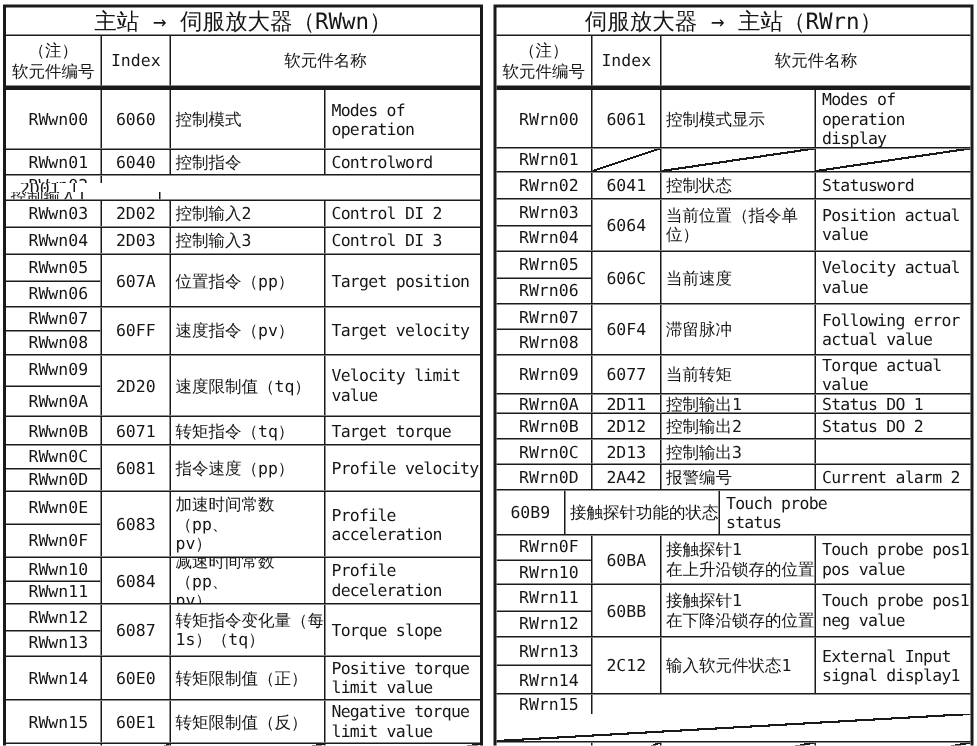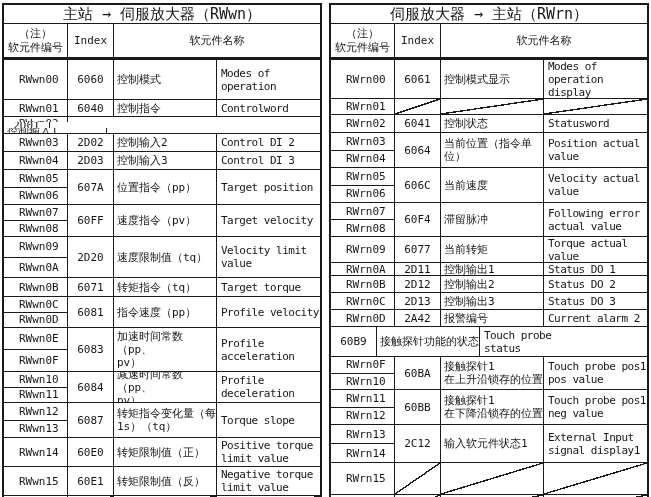--- a/index.html
+++ b/index.html
@@ -297,21 +297,20 @@
           <div class="cell idx">2D12</div>
           <div class="cell cn">控制输出2</div>
           <div class="cell en">Status DO 2</div>
         </div>
         <div class="row" style="height: 17px;">
           <div class="cell dev">
             <div class="sub">RWrn0C</div>
           </div>
           <div class="cell idx">2D13</div>
           <div class="cell cn">控制输出3</div>
-          <div class="cell en">Status DO 3</div>
         </div>
         <div class="row" style="height: 17px;">
           <div class="cell dev">
             <div class="sub">RWrn0D</div>
           </div>
           <div class="cell idx">2A42</div>
           <div class="cell cn">报警编号</div>
           <div class="cell en">Current alarm 2</div>
         </div>
         <div class="row" style="height: 30px;">
@@ -345,21 +344,21 @@
         <div class="row" style="height: 38px;">
           <div class="cell dev">
             <div class="sub">RWrn13</div>
             <div class="sub">RWrn14</div>
           </div>
           <div class="cell idx">2C12</div>
           <div class="cell cn">输入软元件状态1</div>
           <div class="cell en">External Input
 signal display1</div>
         </div>
-        <div class="row" style="height: 32px;">
+        <div class="row" style="height: 32px; flex-direction: column;">
           <div class="cell dev">
             <div class="sub">RWrn15</div>
           </div>
           <div class="cell idx x"></div>
           <div class="cell cn x"></div>
           <div class="cell en x"></div>
         </div>
         <div class="row" style="height: 22px;">
           <div class="cell dev">
             <div class="sub">RWrn16</div>

